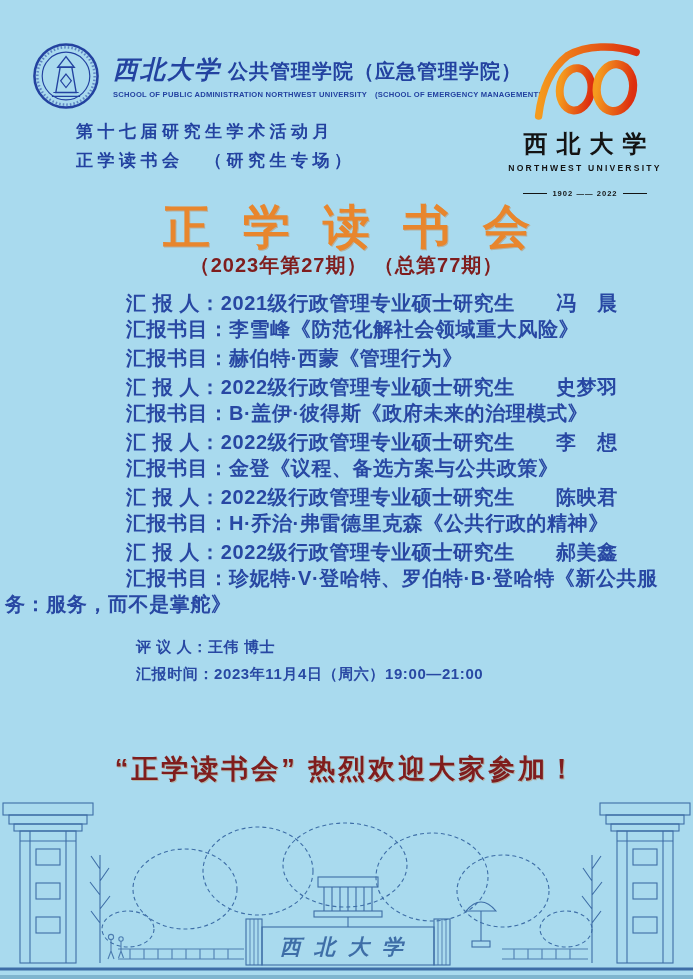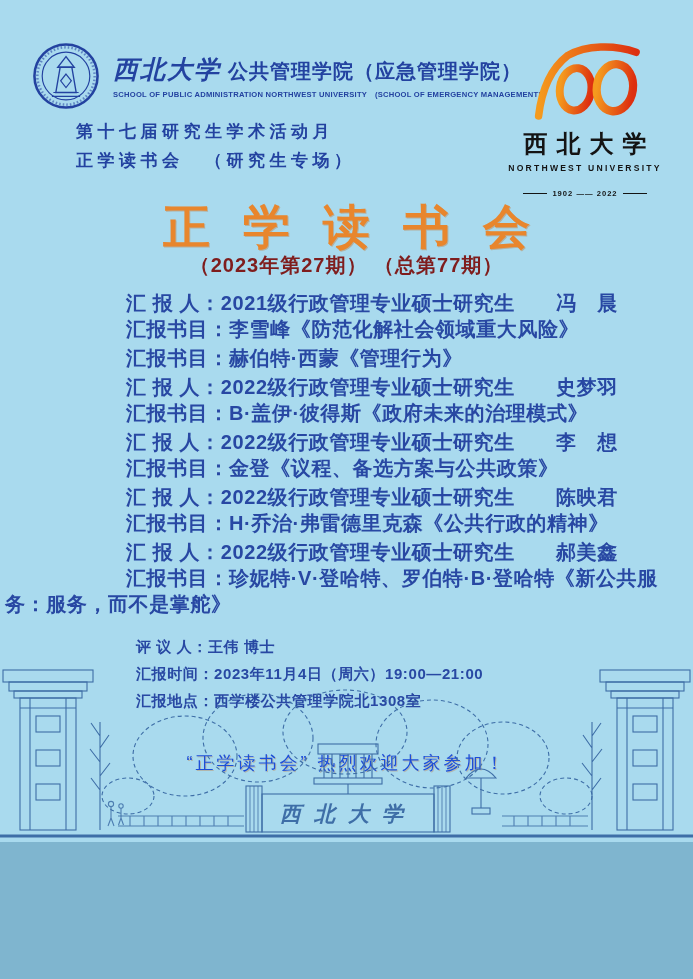--- a/index.html
+++ b/index.html
@@ -2,21 +2,21 @@
 <html><head>
 <meta charset="utf-8">
 <style>
   html,body{margin:0;padding:0;}
   body{
     font-family:"Liberation Sans","DejaVu Sans",sans-serif;
     background:#7fb5cf;
   }
   .poster{
     position:relative;
-    width:693px;height:842px;
+    width:693px;height:975px;
     background:#a9daee;
     overflow:hidden;
     margin:0 auto;
   }
   
   .header{
     position:absolute;top:42px;left:32px;
     display:flex;align-items:center;gap:13px;
   }
   .seal svg{width:68px;height:68px;display:block;}
@@ -65,21 +65,21 @@
   
   .panel{
     position:absolute;top:633px;left:136px;
     color:#2848a3;font-weight:bold;font-size:15px;line-height:27px;letter-spacing:0.6px;
     white-space:nowrap;
   }
   .panel p{margin:0;}
   
   .slogan{
     position:absolute;top:751px;left:0;right:0;text-align:center;
-    color:#1d4ed8;font-size:18px;font-weight:normal;letter-spacing:3px;white-space:nowrap;
+    color:#7f1d1d;font-size:27px;font-weight:bold;letter-spacing:3px;white-space:nowrap;
     text-shadow:1px 1px 0 rgba(200,100,20,.3);
   }
   
   .gate{position:absolute;left:0;bottom:0;width:693px;height:186px;}
   .gate svg{display:block;}
 </style>
 </head>
 <body>
 
 <div class="poster">
@@ -153,21 +153,20 @@
     </div>
     <div class="report">
       <p>汇 报 人：2022级行政管理专业硕士研究生　　郝美鑫</p>
       <p class="hang">汇报书目：珍妮特·V·登哈特、罗伯特·B·登哈特《新公共服务：服务，而不是掌舵》</p>
     </div>
   </div>
 
   <div class="panel">
     <p>评 议 人：王伟 博士</p>
     <p>汇报时间：2023年11月4日（周六）19:00—21:00</p>
-    <p>汇报地点：西学楼公共管理学院北1308室</p>
   </div>
 
   <div class="slogan">“正学读书会” 热烈欢迎大家参加！</div>
 
   <div class="gate">
     <svg viewBox="0 0 693 186" width="693" height="186" fill="none" stroke="#3e6ea7" stroke-width="1.1">
 
       <g>
         <rect x="3" y="14" width="90" height="12"></rect>
         <rect x="9" y="26" width="78" height="9"></rect>

